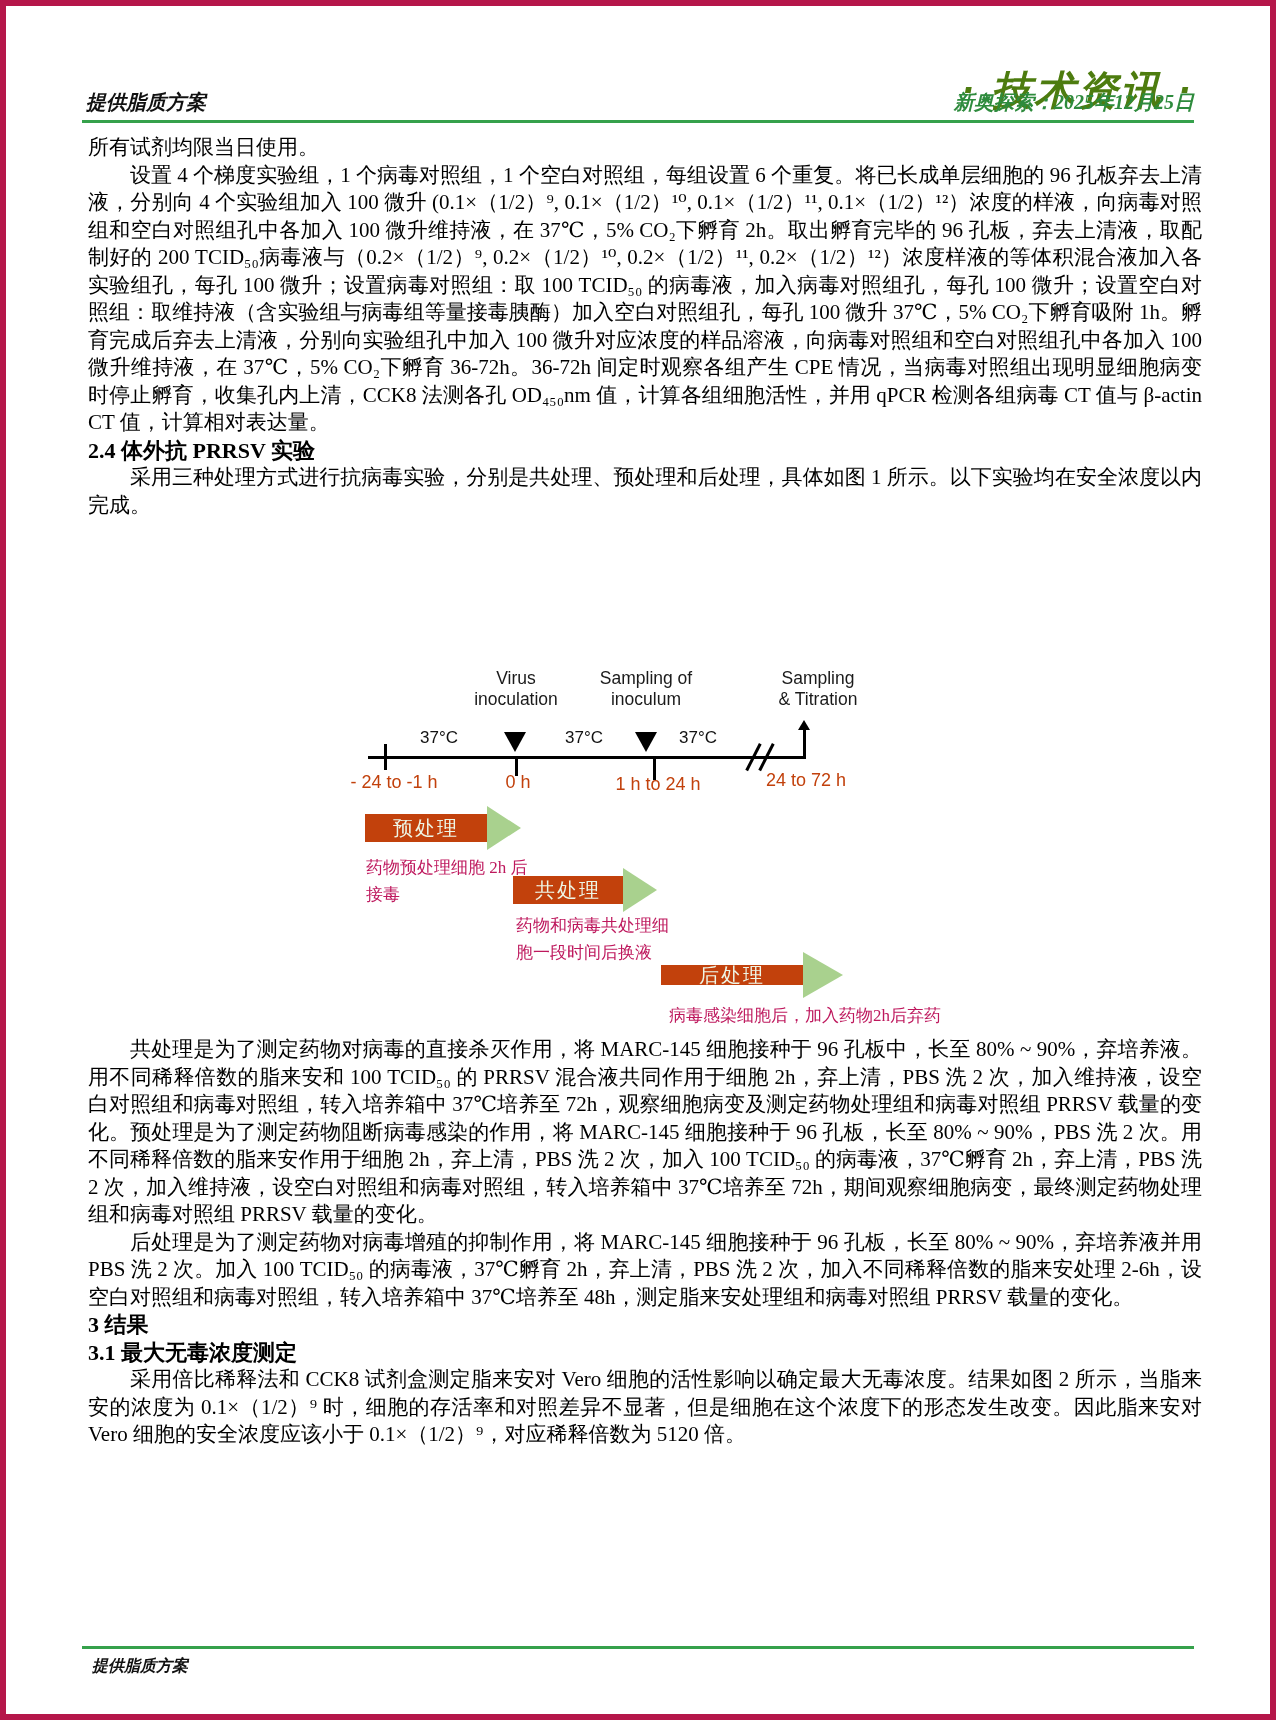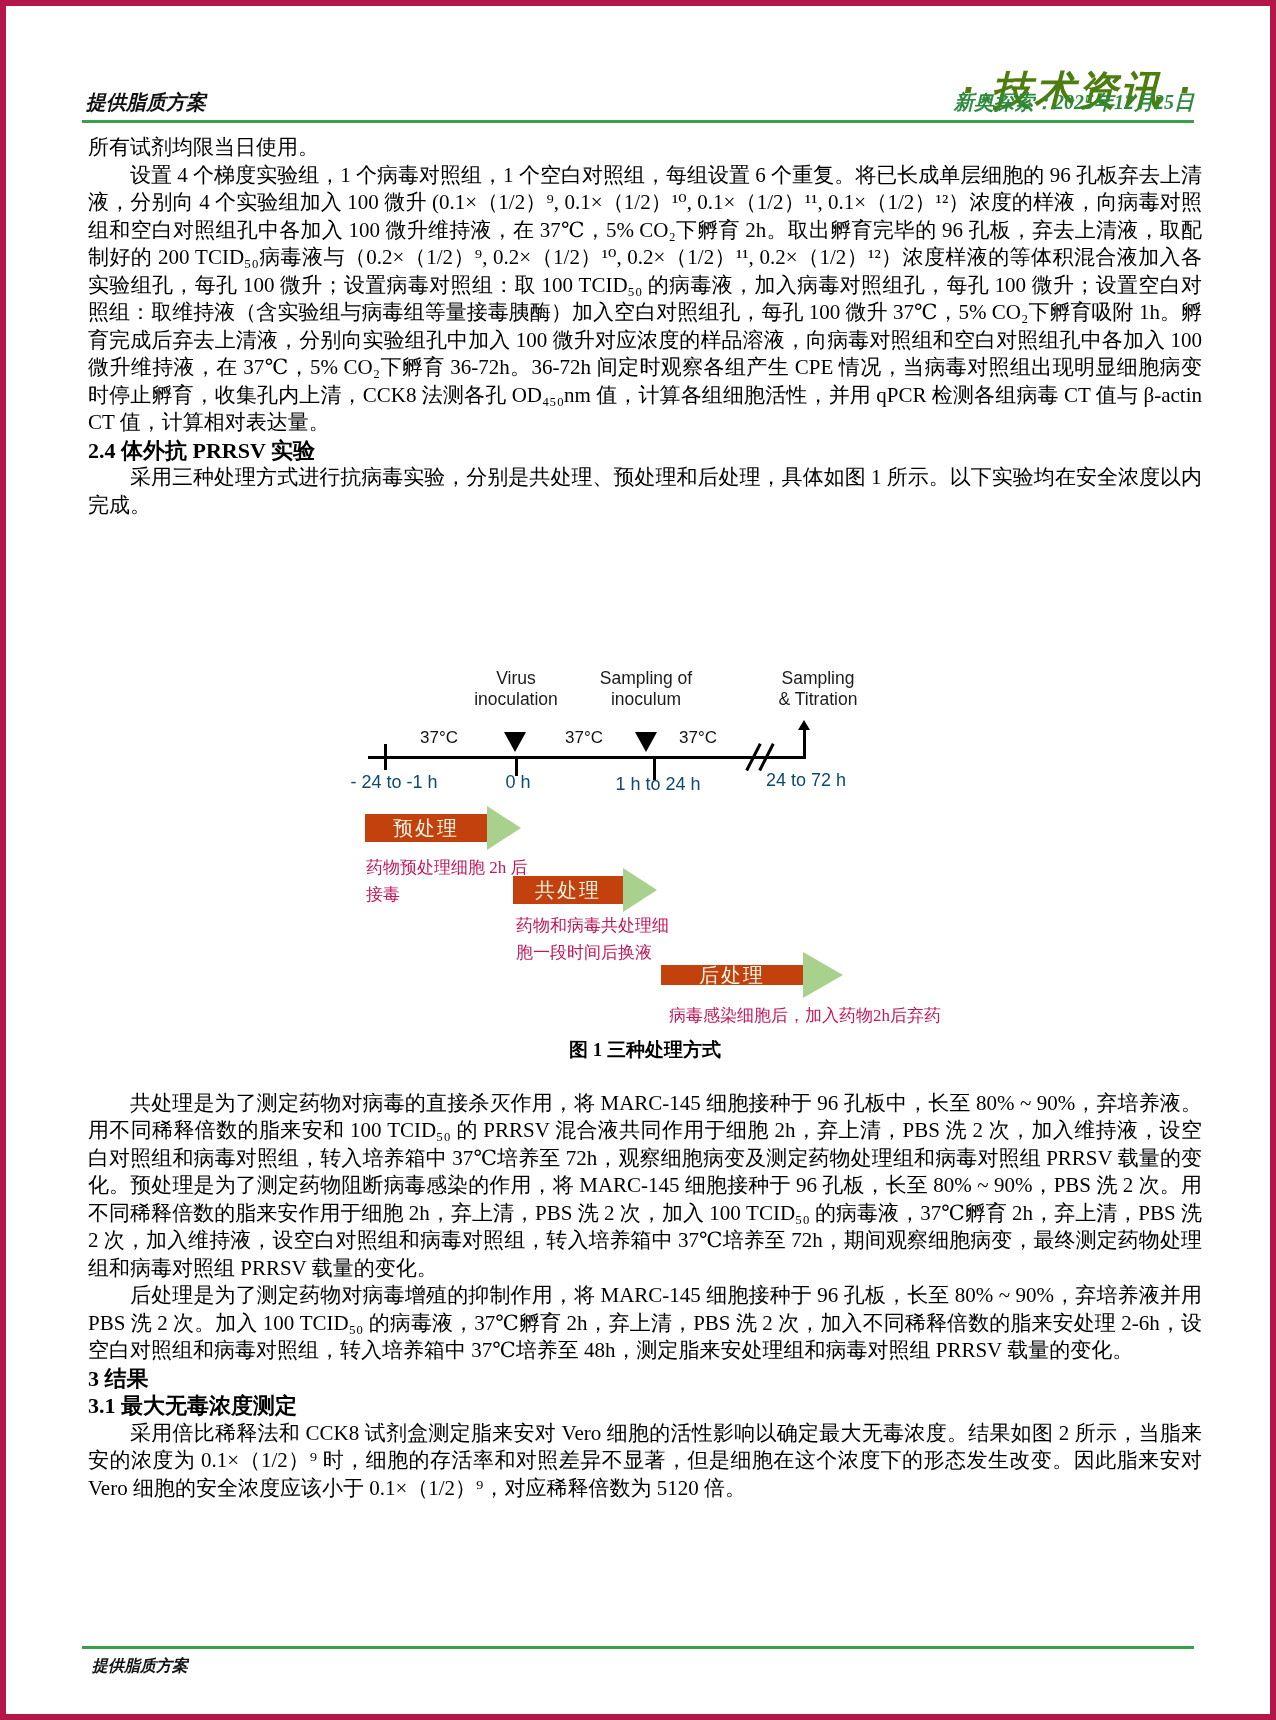--- a/index.html
+++ b/index.html
@@ -30,21 +30,21 @@
   
   .figure{position:absolute;left:82px;top:660px;width:1114px;height:370px;
     font-family:"Liberation Sans","DejaVu Sans",sans-serif;}
   .evt{position:absolute;width:170px;text-align:center;font-size:17.5px;line-height:21px;
     color:#1a1a1a;white-space:pre-line;}
   .tl-line{position:absolute;height:2.5px;background:#000;}
   .tick{position:absolute;width:2.5px;background:#000;}
   .tri-down{position:absolute;width:0;height:0;border-left:11px solid transparent;
     border-right:11px solid transparent;border-top:20px solid #000;}
   .temp{position:absolute;width:80px;text-align:center;font-size:17px;color:#111;}
-  .tlabel{position:absolute;width:160px;text-align:center;font-size:18px;color:#0c4a6e;}
+  .tlabel{position:absolute;width:160px;text-align:center;font-size:18px;color:#c2410c;}
   .brk{position:absolute;width:2.5px;height:30px;background:#000;transform:rotate(27deg);}
   .uparrow-line{position:absolute;width:2.5px;background:#000;}
   .uparrow-head{position:absolute;width:0;height:0;border-left:6px solid transparent;
     border-right:6px solid transparent;border-bottom:10px solid #000;}
   .garrow{position:absolute;display:flex;align-items:center;}
   .garrow .gbody{background:#c2410c;display:flex;align-items:center;justify-content:center;
     color:#eef6e6;font-size:20px;letter-spacing:2px;
     font-family:"Liberation Serif","DejaVu Serif",serif;}
   .garrow .ghead{width:0;height:0;border-top:22px solid transparent;
     border-bottom:22px solid transparent;border-left:34px solid #a9d18e;}
@@ -125,21 +125,20 @@
 
     <div class="garrow" style="left:573px;top:286px;">
       <div class="gbody" style="width:142px;height:20px;">后处理</div>
       <div class="ghead" style="border-top-width:23px;border-bottom-width:23px;border-left-width:40px;"></div>
     </div>
     <div class="gdesc" style="left:581px;top:336px;width:330px;">病毒感染细胞后，加入药物2h后弃药</div>
 
   </div>
 
   <div class="content blk-bottom">
-    <p class="para caption">图 1 三种处理方式</p>
     <p class="para ind">共处理是为了测定药物对病毒的直接杀灭作用，将 MARC-145 细胞接种于 96 孔板中，长至 80% ~ 90%，弃培养液。用不同稀释倍数的脂来安和 100 TCID₅₀ 的 PRRSV 混合液共同作用于细胞 2h，弃上清，PBS 洗 2 次，加入维持液，设空白对照组和病毒对照组，转入培养箱中 37℃培养至 72h，观察细胞病变及测定药物处理组和病毒对照组 PRRSV 载量的变化。预处理是为了测定药物阻断病毒感染的作用，将 MARC-145 细胞接种于 96 孔板，长至 80% ~ 90%，PBS 洗 2 次。用不同稀释倍数的脂来安作用于细胞 2h，弃上清，PBS 洗 2 次，加入 100 TCID₅₀ 的病毒液，37℃孵育 2h，弃上清，PBS 洗 2 次，加入维持液，设空白对照组和病毒对照组，转入培养箱中 37℃培养至 72h，期间观察细胞病变，最终测定药物处理组和病毒对照组 PRRSV 载量的变化。</p>
     <p class="para ind">后处理是为了测定药物对病毒增殖的抑制作用，将 MARC-145 细胞接种于 96 孔板，长至 80% ~ 90%，弃培养液并用 PBS 洗 2 次。加入 100 TCID₅₀ 的病毒液，37℃孵育 2h，弃上清，PBS 洗 2 次，加入不同稀释倍数的脂来安处理 2-6h，设空白对照组和病毒对照组，转入培养箱中 37℃培养至 48h，测定脂来安处理组和病毒对照组 PRRSV 载量的变化。</p>
     <p class="sect">3 结果</p>
     <p class="sect">3.1 最大无毒浓度测定</p>
     <p class="para ind">采用倍比稀释法和 CCK8 试剂盒测定脂来安对 Vero 细胞的活性影响以确定最大无毒浓度。结果如图 2 所示，当脂来安的浓度为 0.1×（1/2）⁹ 时，细胞的存活率和对照差异不显著，但是细胞在这个浓度下的形态发生改变。因此脂来安对 Vero 细胞的安全浓度应该小于 0.1×（1/2）⁹，对应稀释倍数为 5120 倍。</p>
   </div>
 
   <div class="ftr-rule"></div>
   <div class="ftr-text">提供脂质方案</div>
 

